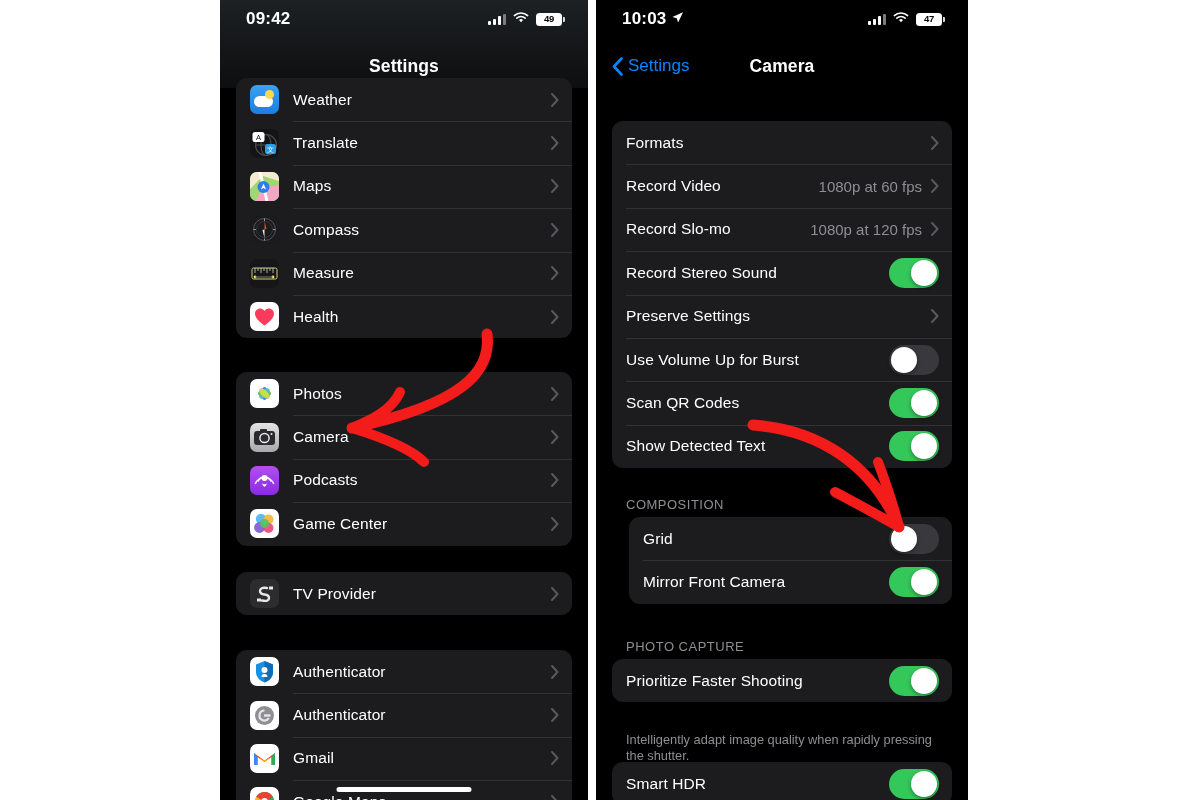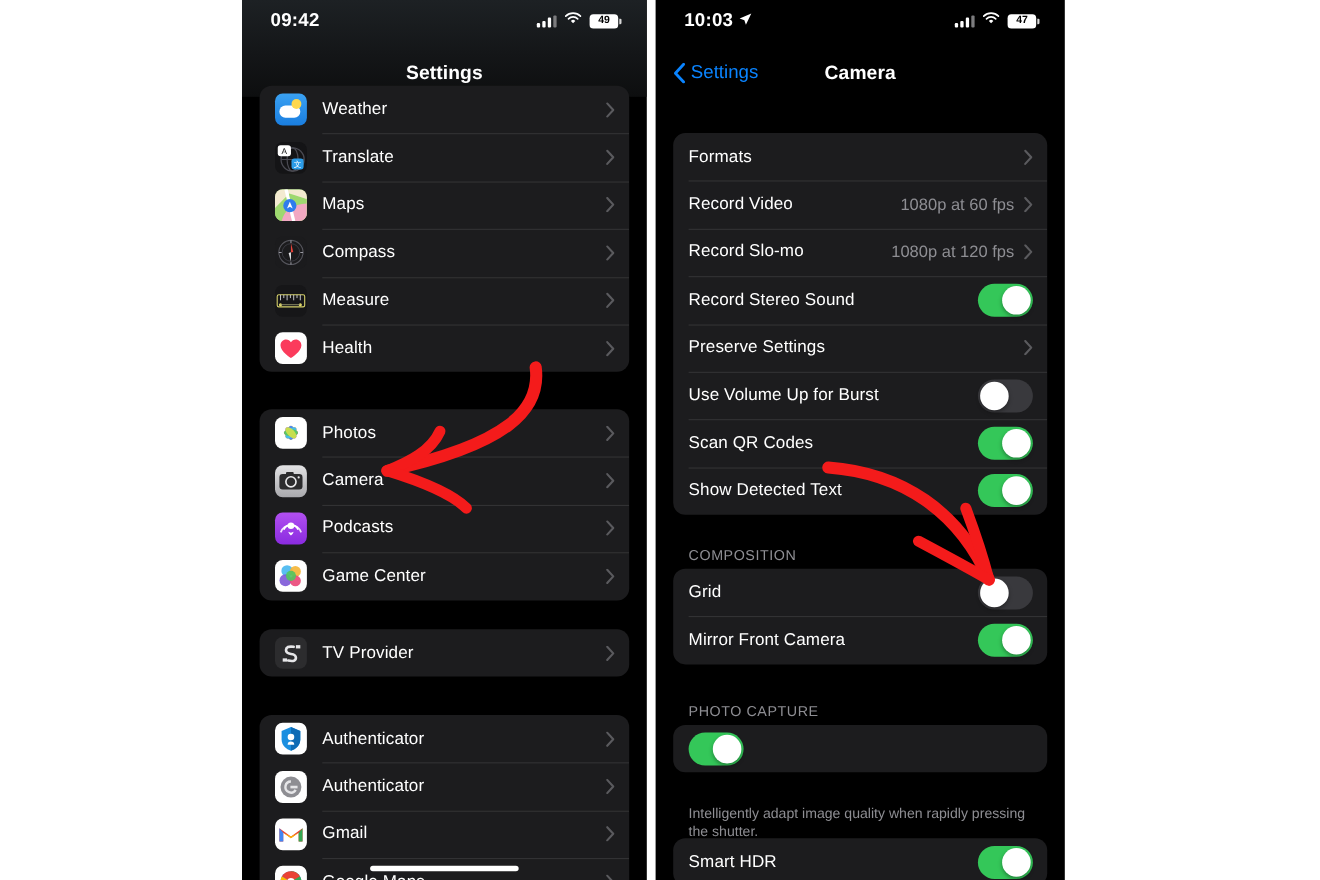--- a/index.html
+++ b/index.html
@@ -504,38 +504,39 @@
         </div>
         <div class="row">
           <span class="row-label">Show Detected Text</span>
           <span class="toggle on">
               <span class="knob"></span>
             </span>
         </div>
       </div>
 
       <div class="sec-header" style="top:497px;">COMPOSITION</div>
-      <div class="group" style="top:517px;">
+      <div class="group" style="top:517px;margin-left:17px;">
         <div class="row">
           <span class="row-label">Grid</span>
           <span class="toggle">
               <span class="knob"></span>
             </span>
         </div>
         <div class="row">
           <span class="row-label">Mirror Front Camera</span>
           <span class="toggle on">
               <span class="knob"></span>
             </span>
         </div>
       </div>
 
       <div class="sec-header" style="top:639px;">PHOTO CAPTURE</div>
       <div class="group" style="top:659px;">
         <div class="row">
+          <span class="row-label">Prioritize Faster Shooting</span>
           <span class="toggle on">
               <span class="knob"></span>
             </span>
         </div>
       </div>
       <div class="sec-footer" style="top:708px;">Intelligently adapt image quality when rapidly pressing the shutter.</div>
 
       <div class="group" style="top:762px;">
         <div class="row">
           <span class="row-label">Smart HDR</span>

